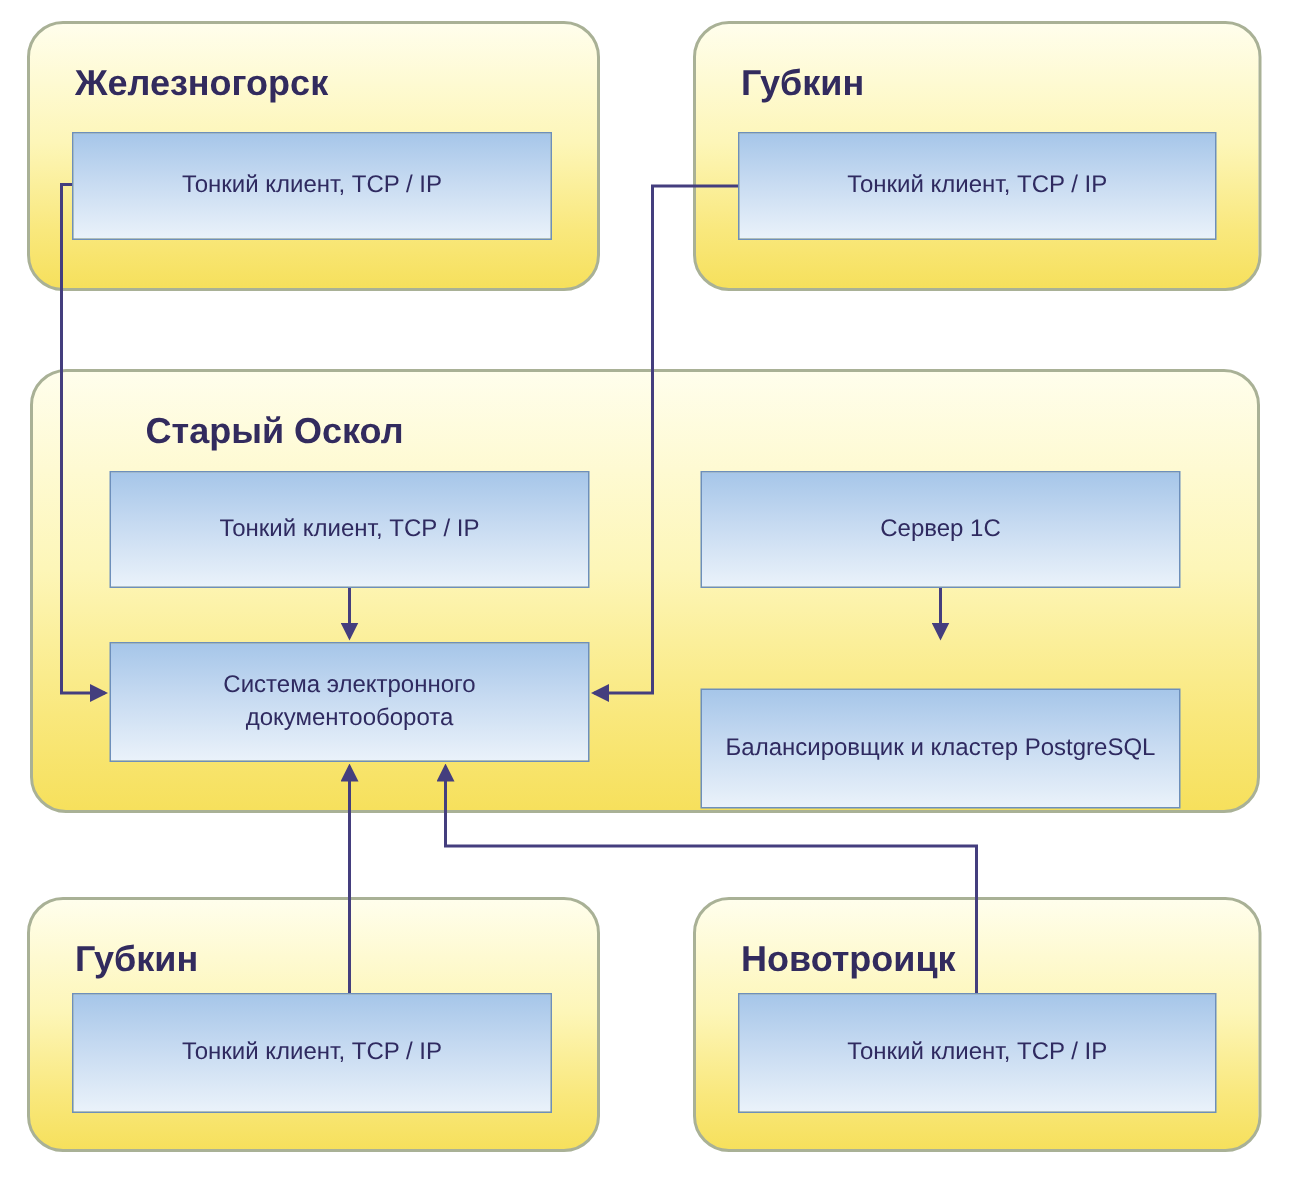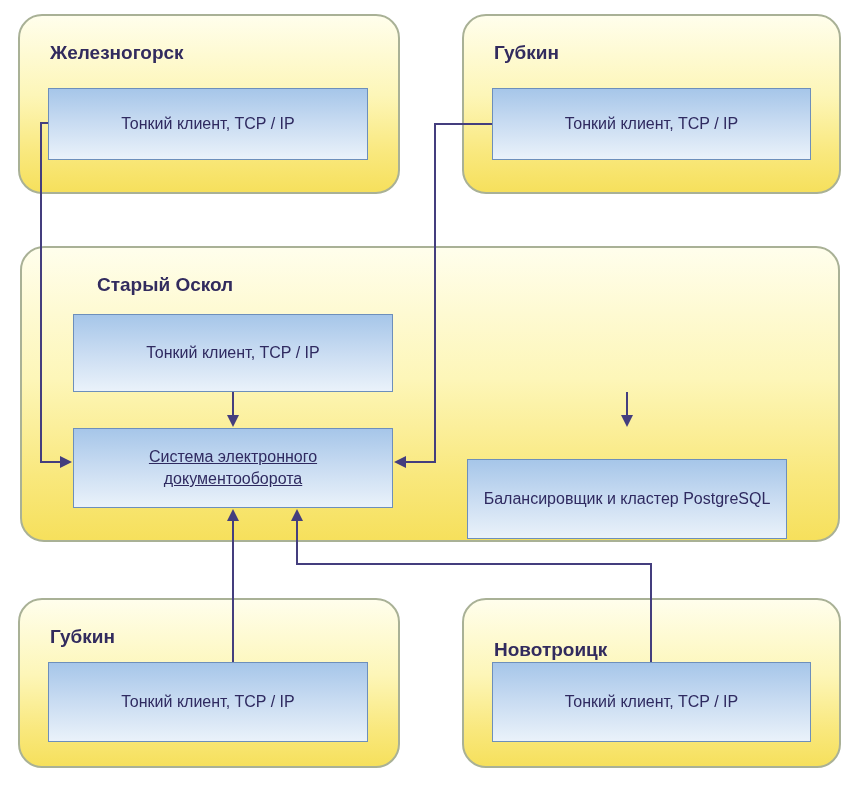--- a/index.html
+++ b/index.html
@@ -13,21 +13,21 @@
   }
   .group {
     position: absolute;
     box-sizing: border-box;
     border: 2px solid #a9b196;
     border-radius: 24px;
     background: linear-gradient(180deg, #fffeec 0%, #fdf6b8 45%, #f9e87d 78%, #f6e05c 100%);
   }
   .group-title {
     position: absolute;
-    font-size: 19px;
+    font-size: 24px;
     font-weight: bold;
     color: #322b5e;
     white-space: nowrap;
   }
   .node {
     position: absolute;
     box-sizing: border-box;
     border: 1px solid #6d8fbb;
     background: linear-gradient(180deg, #a6c6e9 0%, #c6daf1 45%, #eaf2fa 100%);
     display: flex;
@@ -65,31 +65,32 @@
 
   <div class="group" style="left:20px; top:246px; width:820px; height:296px;">
     <div class="group-title" style="left:75px; top:26px;text-align:center;">Старый Оскол</div>
   </div>
 
   <div class="group" style="left:18px; top:598px; width:382px; height:170px;">
     <div class="group-title" style="left:30px; top:26px;">Губкин</div>
   </div>
 
   <div class="group" style="left:462px; top:598px; width:379px; height:170px;">
-    <div class="group-title" style="left:30px; top:26px;margin-top:13px;">Новотроицк</div>
+    <div class="group-title" style="left:30px; top:26px;">Новотроицк</div>
   </div>
 
   <div class="node" style="left:48px; top:88px; width:320px; height:72px;">Тонкий клиент, TCP / IP</div>
 
   <div class="node" style="left:492px; top:88px; width:319px; height:72px;">Тонкий клиент, TCP / IP</div>
 
   <div class="node" style="left:73px; top:314px; width:320px; height:78px;">Тонкий клиент, TCP / IP</div>
 
+  <div class="node" style="left:467px; top:314px; width:320px; height:78px;">Сервер 1С</div>
 
-  <div class="node" style="left:73px; top:428px; width:320px; height:80px;text-decoration:underline;">Система электронного документооборота</div>
+  <div class="node" style="left:73px; top:428px; width:320px; height:80px;">Система электронного документооборота</div>
 
   <div class="node" style="left:467px; top:428px; width:320px; height:80px;margin-top:31px;">Балансировщик и кластер PostgreSQL</div>
 
   <div class="node" style="left:48px; top:662px; width:320px; height:80px;">Тонкий клиент, TCP / IP</div>
 
   <div class="node" style="left:492px; top:662px; width:319px; height:80px;">Тонкий клиент, TCP / IP</div>
 
   <svg class="connectors" width="860" height="790" viewBox="0 0 860 790">
     <defs>
       <marker id="arrowhead" viewBox="0 0 12 12" refX="10" refY="6" markerWidth="12" markerHeight="12" markerUnits="userSpaceOnUse" orient="auto">

